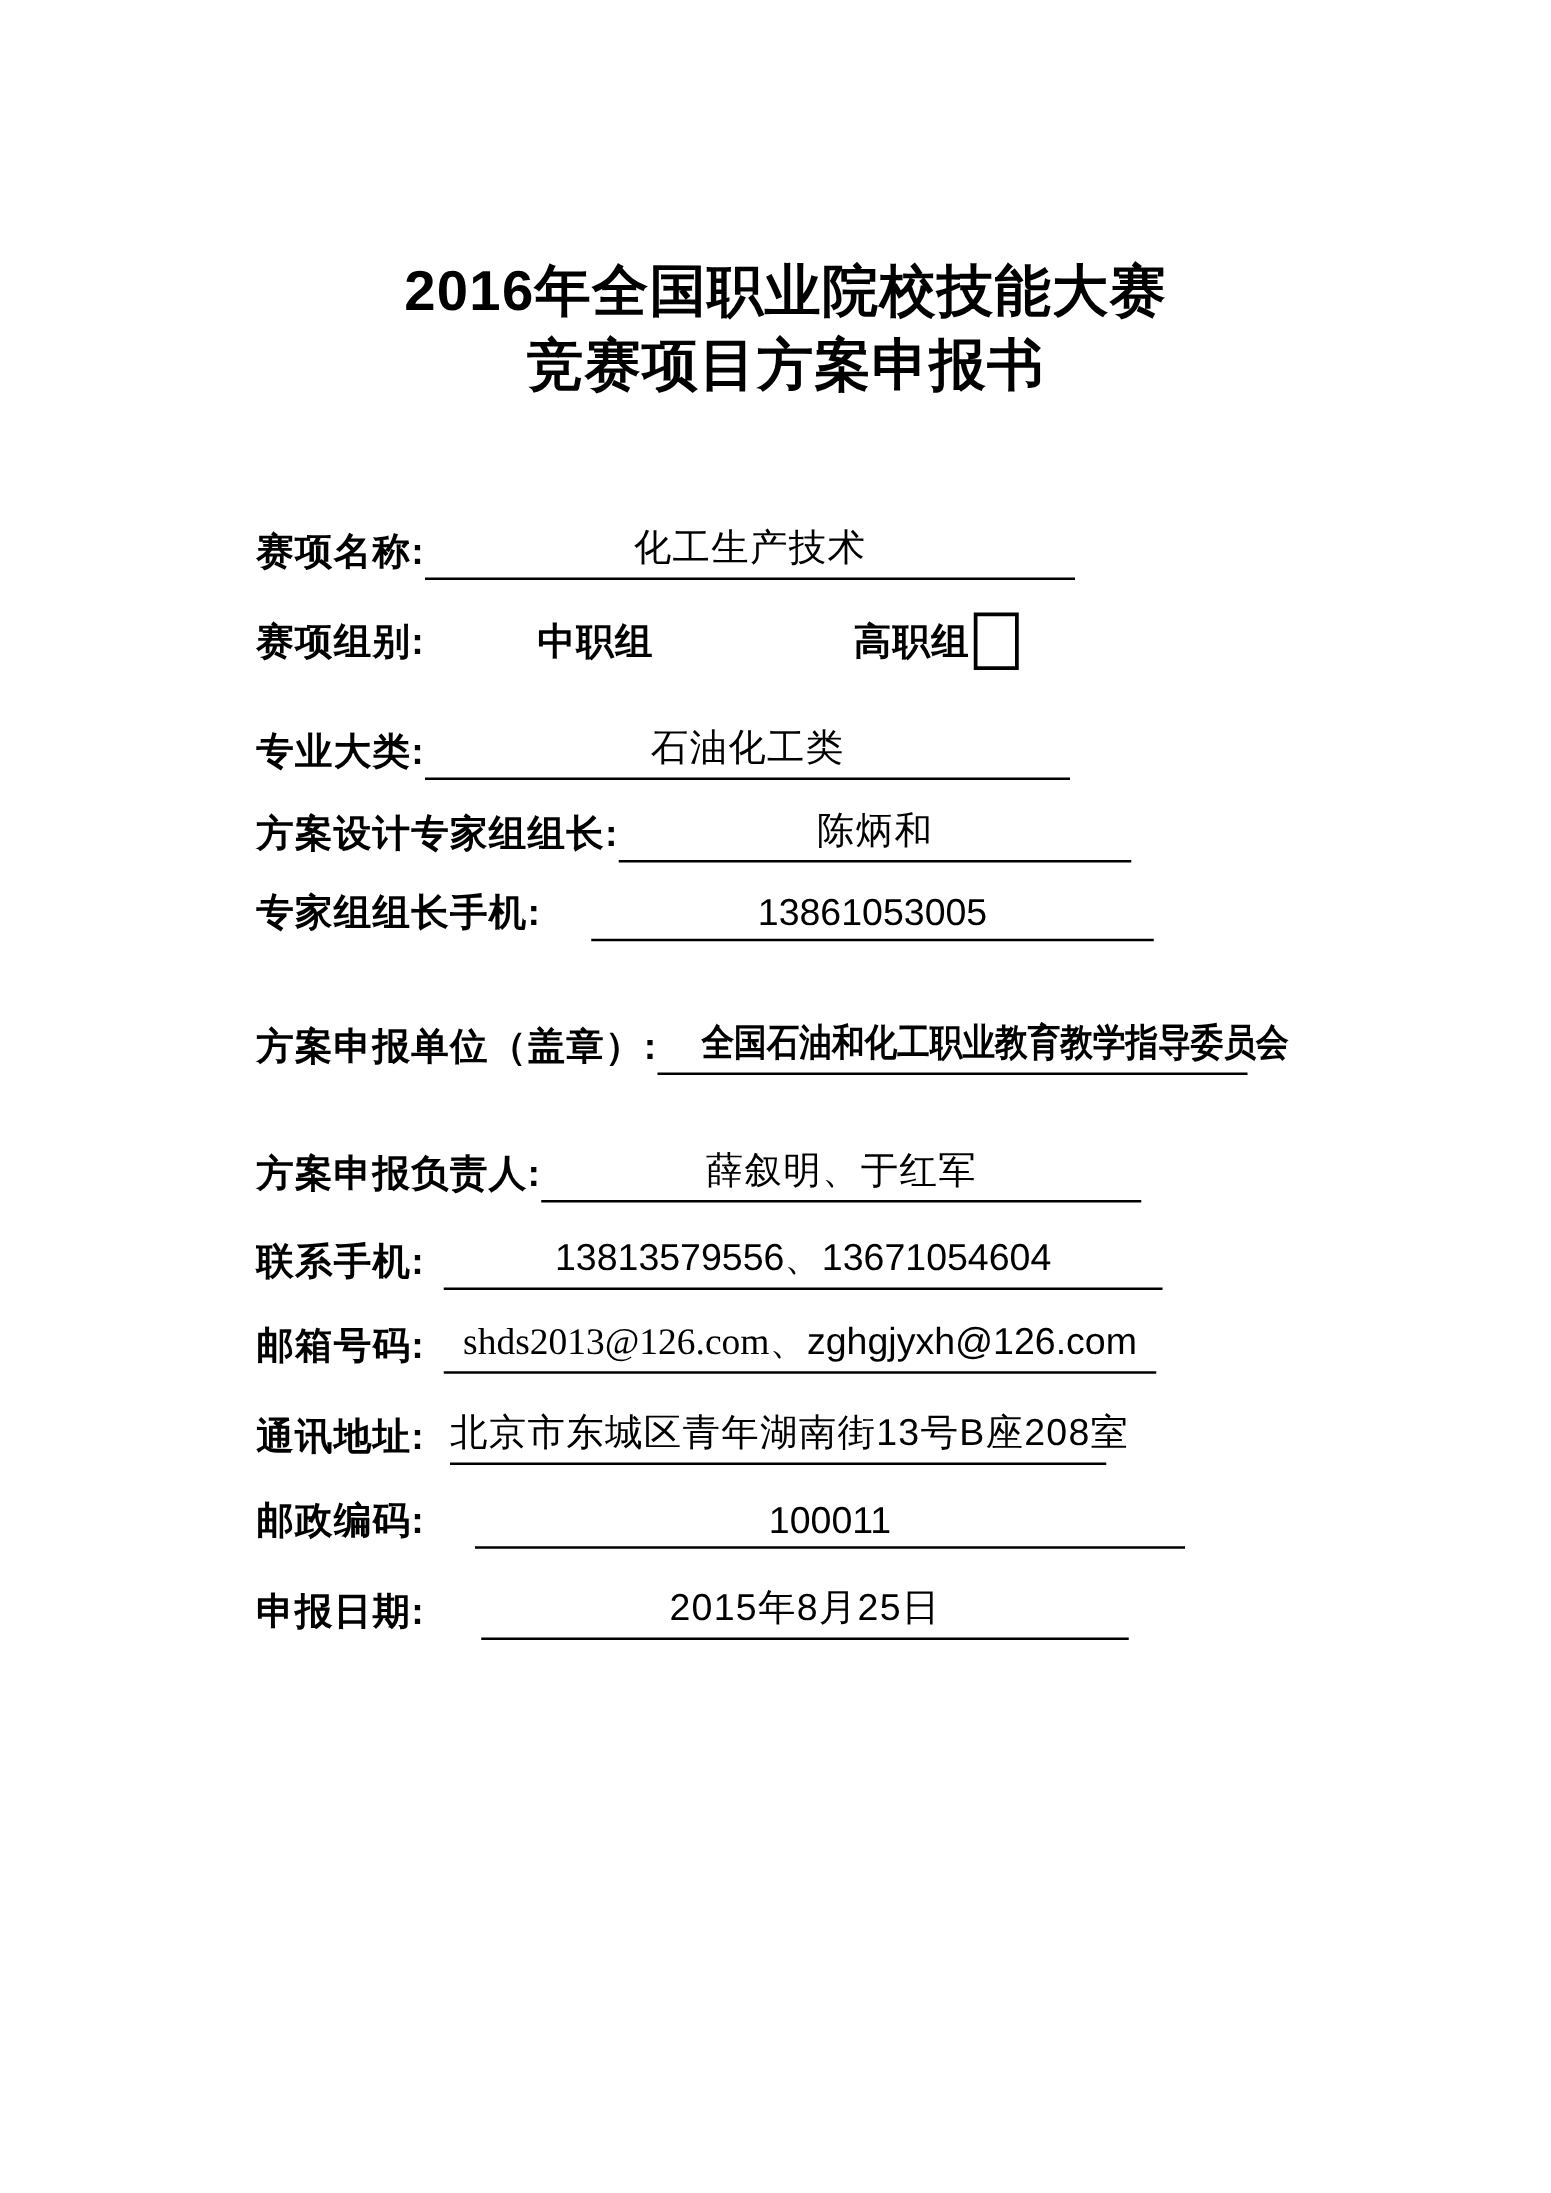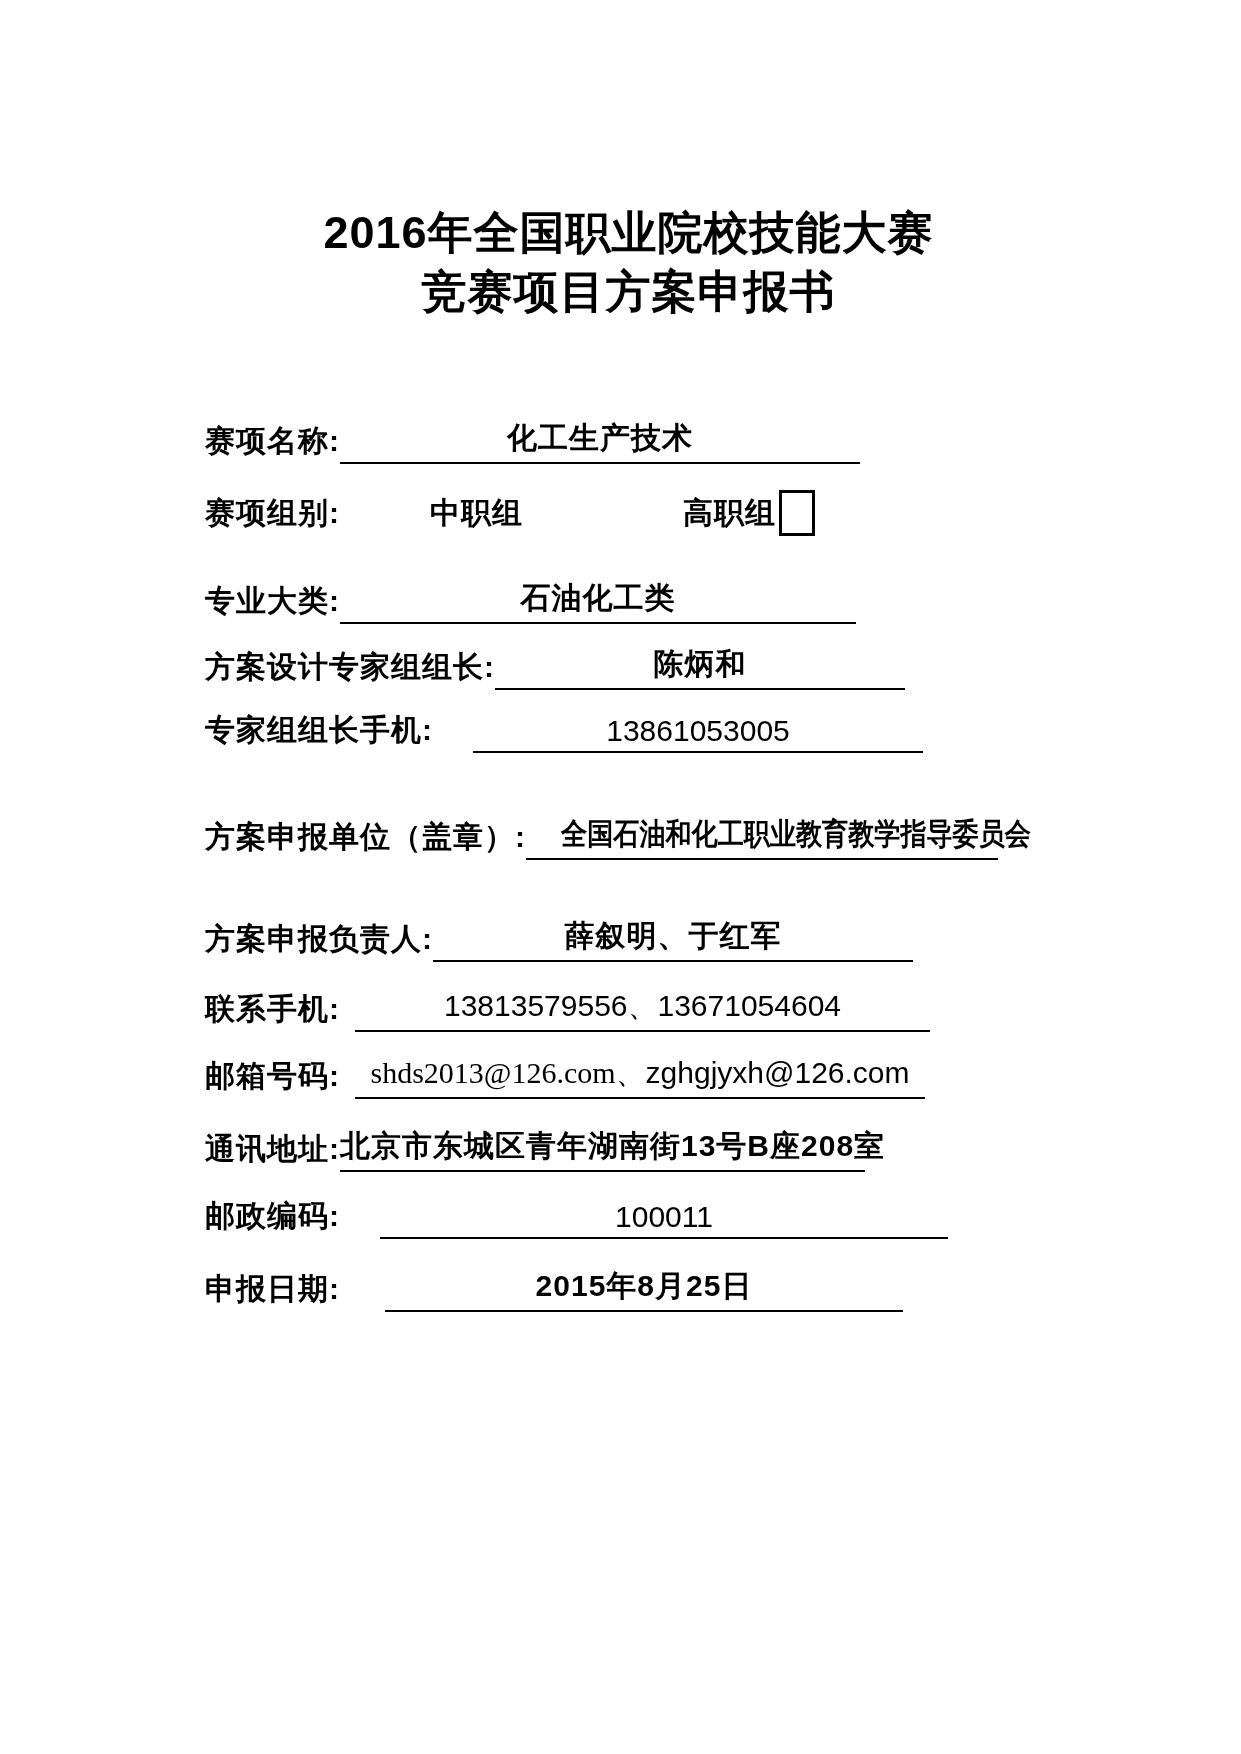--- a/index.html
+++ b/index.html
@@ -37,22 +37,22 @@
     font-size:30px;
     border-bottom:2px solid #000;
     text-align:center;
     padding-bottom:3px;
     overflow:visible;
   }
   .w520{width:520px;} .w516{width:516px;} .w410{width:410px;}
   .w450{width:450px;} .w472{width:472px;} .w480{width:480px;}
   .w575{width:575px;} .w570{width:570px;} .w525{width:525px;}
   .w568{width:568px;} .w518{width:518px;}
-  .g15{margin-left:15px;} .g20{} .g40{margin-left:40px;} .g45{margin-left:45px;}
-  .cn-val{font-weight:bold;letter-spacing:1px;}
+  .g15{margin-left:15px;} .g20{margin-left:20px;} .g40{margin-left:40px;} .g45{margin-left:45px;}
+  .cn-val{font-weight:normal;letter-spacing:1px;}
   .squeeze{
     display:inline-block;
     transform:scaleX(0.87);
     transform-origin:50% 100%;
     font-weight:bold;
     font-size:30px;
     white-space:nowrap;
   }
   .opt{font-size:30px;font-weight:bold;letter-spacing:1px;padding-bottom:2px;}
   .opt-mid{margin-left:90px;}

